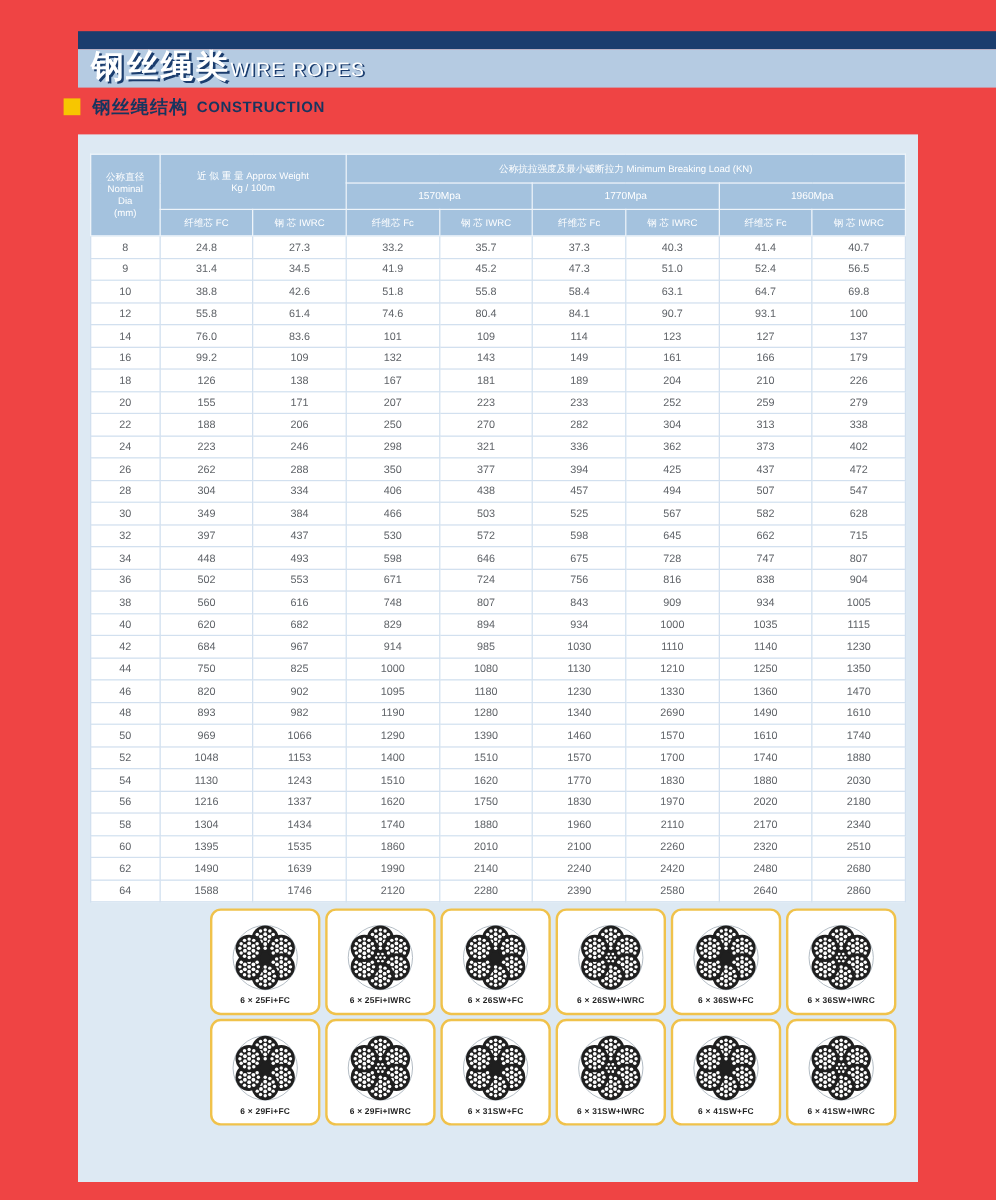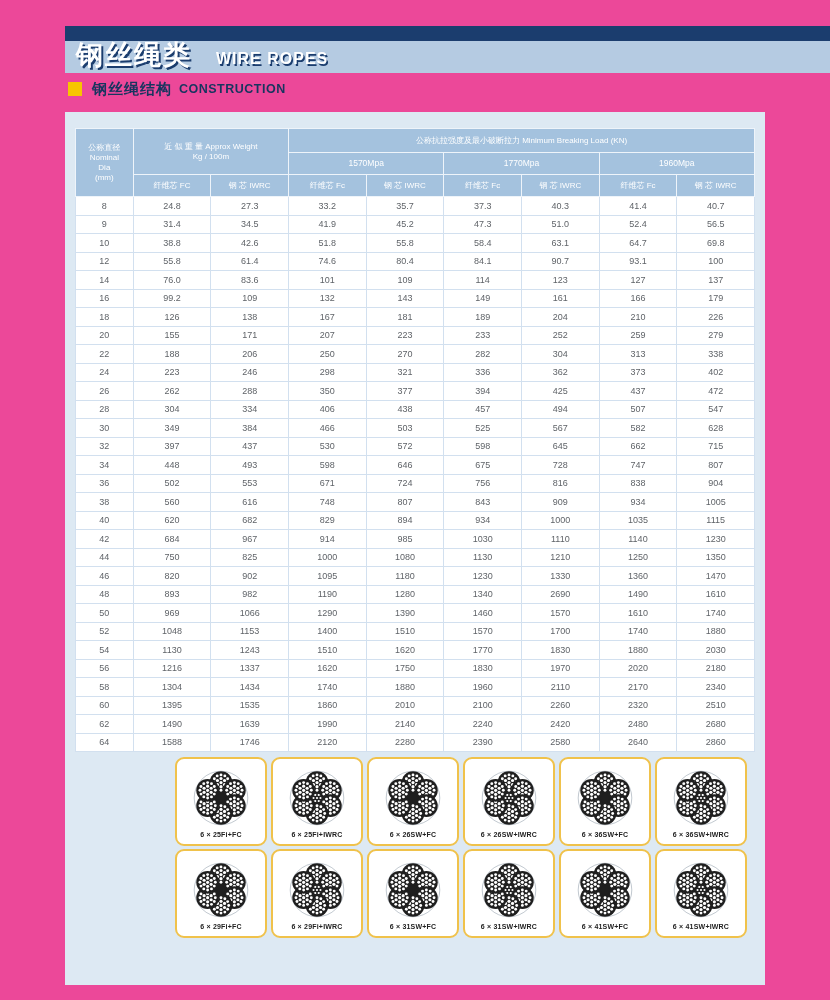--- a/index.html
+++ b/index.html
@@ -1,19 +1,19 @@
 <!DOCTYPE html>
 <html><head>
 <meta charset="utf-8">
 <style>
   html,body{margin:0;padding:0;background:#fff;}
   .page{
     position:relative;
     width:830px;height:1000px;
-    background:#ec4899;
+    background:#ef4444;
     font-family:"Liberation Sans","DejaVu Sans",sans-serif;
     overflow:hidden;
   }
   
   .band-navy{
     position:absolute;left:65px;right:0;top:26px;height:15px;
     background:#1b3d6e;
   }
   .band-blue{
     position:absolute;left:65px;right:0;top:41px;height:32px;
@@ -21,27 +21,27 @@
   }
   .page-title{
     position:absolute;left:76px;top:36px;height:38px;
     display:flex;align-items:center;white-space:nowrap;
   }
   .title-cn{
     font-size:27px;font-weight:bold;color:#fff;letter-spacing:2px;
     text-shadow:2px 2px 0 #1b3d6e;
   }
   .title-en{
-    margin-left:24px;margin-top:8px;
-    font-size:16px;font-weight:bold;color:#fff;letter-spacing:1px;
+    margin-left:0;margin-top:8px;
+    font-size:16px;font-weight:normal;color:#fff;letter-spacing:1px;
     text-shadow:1.5px 1.5px 0 #1b3d6e;
   }
   
   .section-heading{
-    position:absolute;left:68px;top:80px;height:18px;
+    position:absolute;left:53px;top:80px;height:18px;
     display:flex;align-items:center;
   }
   .yellow-square{width:14px;height:14px;background:#f7c600;margin-right:10px;}
   .section-cn{font-size:15px;font-weight:bold;color:#17355f;letter-spacing:1px;}
   .section-en{font-size:12.5px;font-weight:bold;color:#17355f;margin-left:7px;letter-spacing:.5px;text-align:center;}
   
   .panel{
     position:absolute;left:65px;top:112px;width:700px;height:873px;
     background:#dde9f3;
   }

